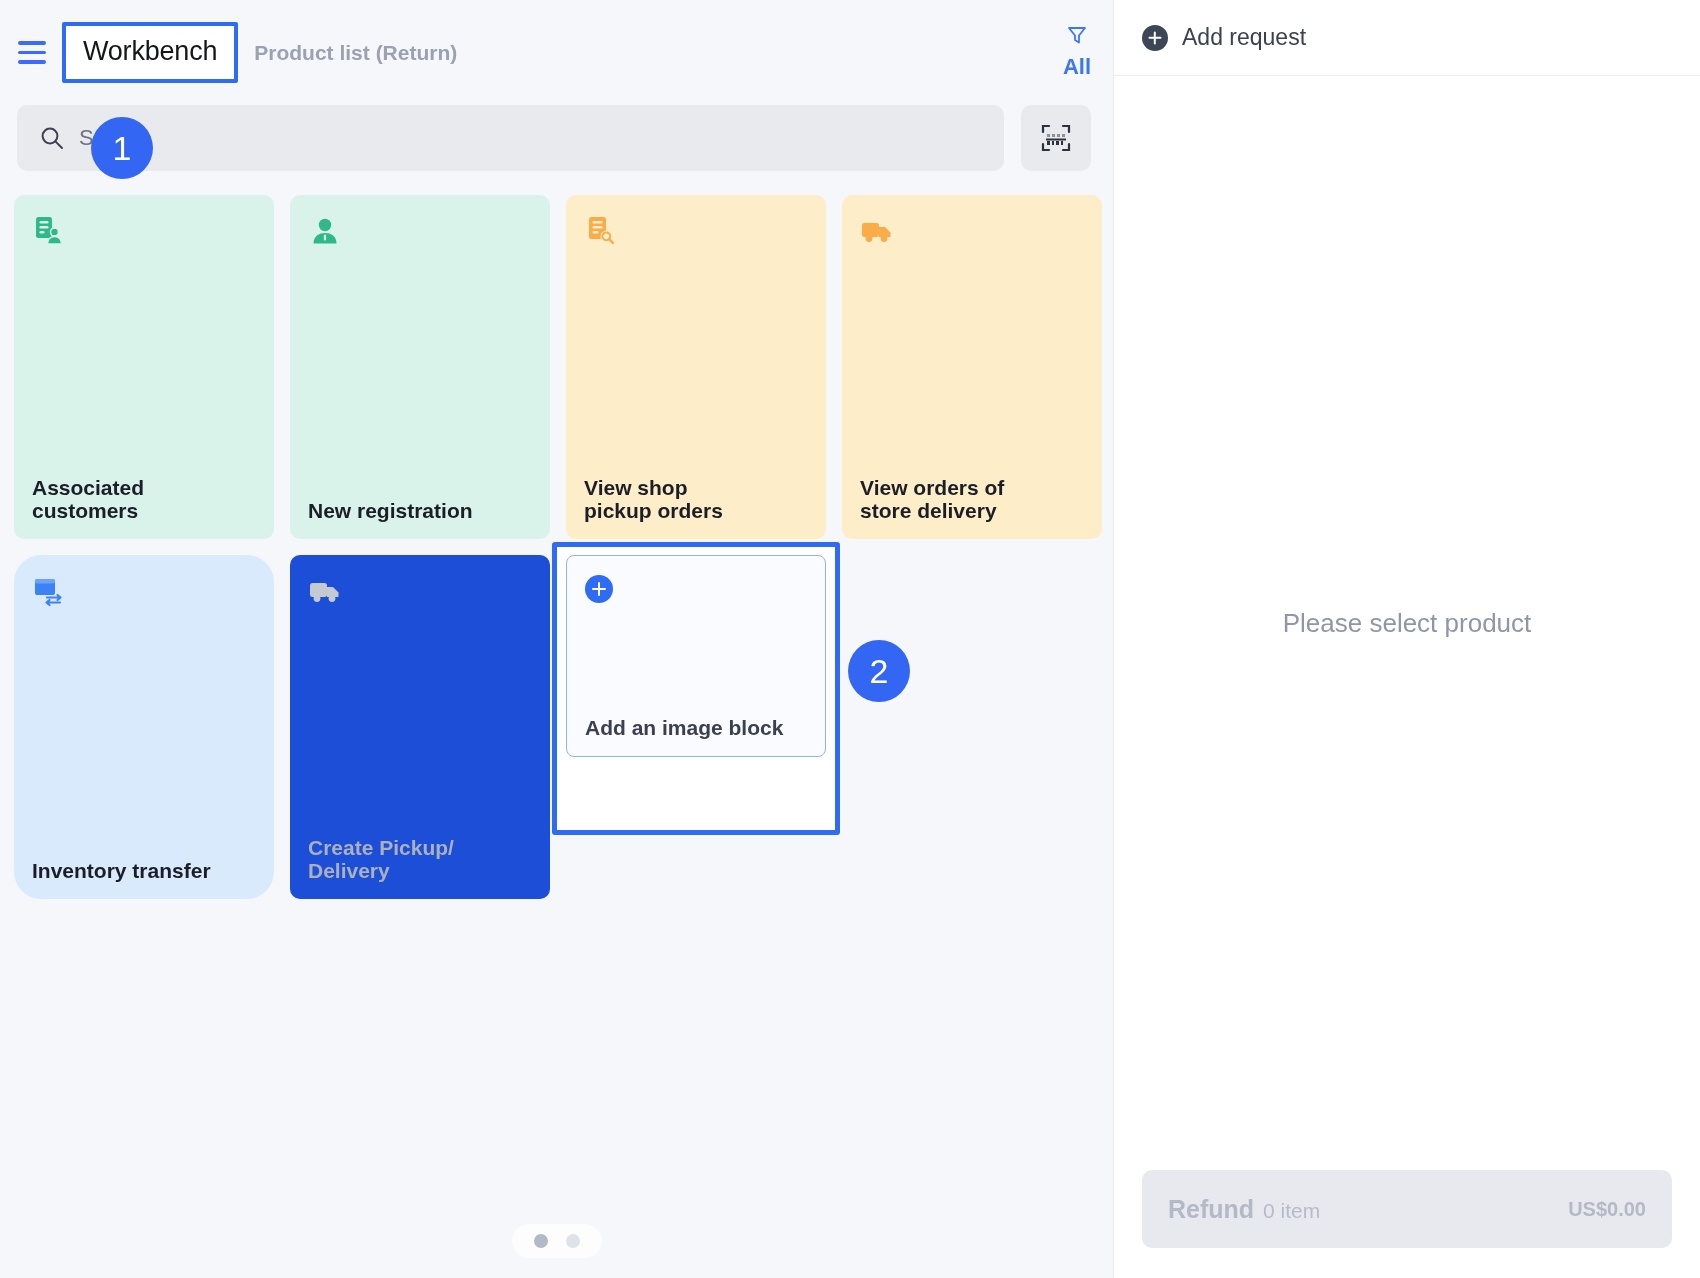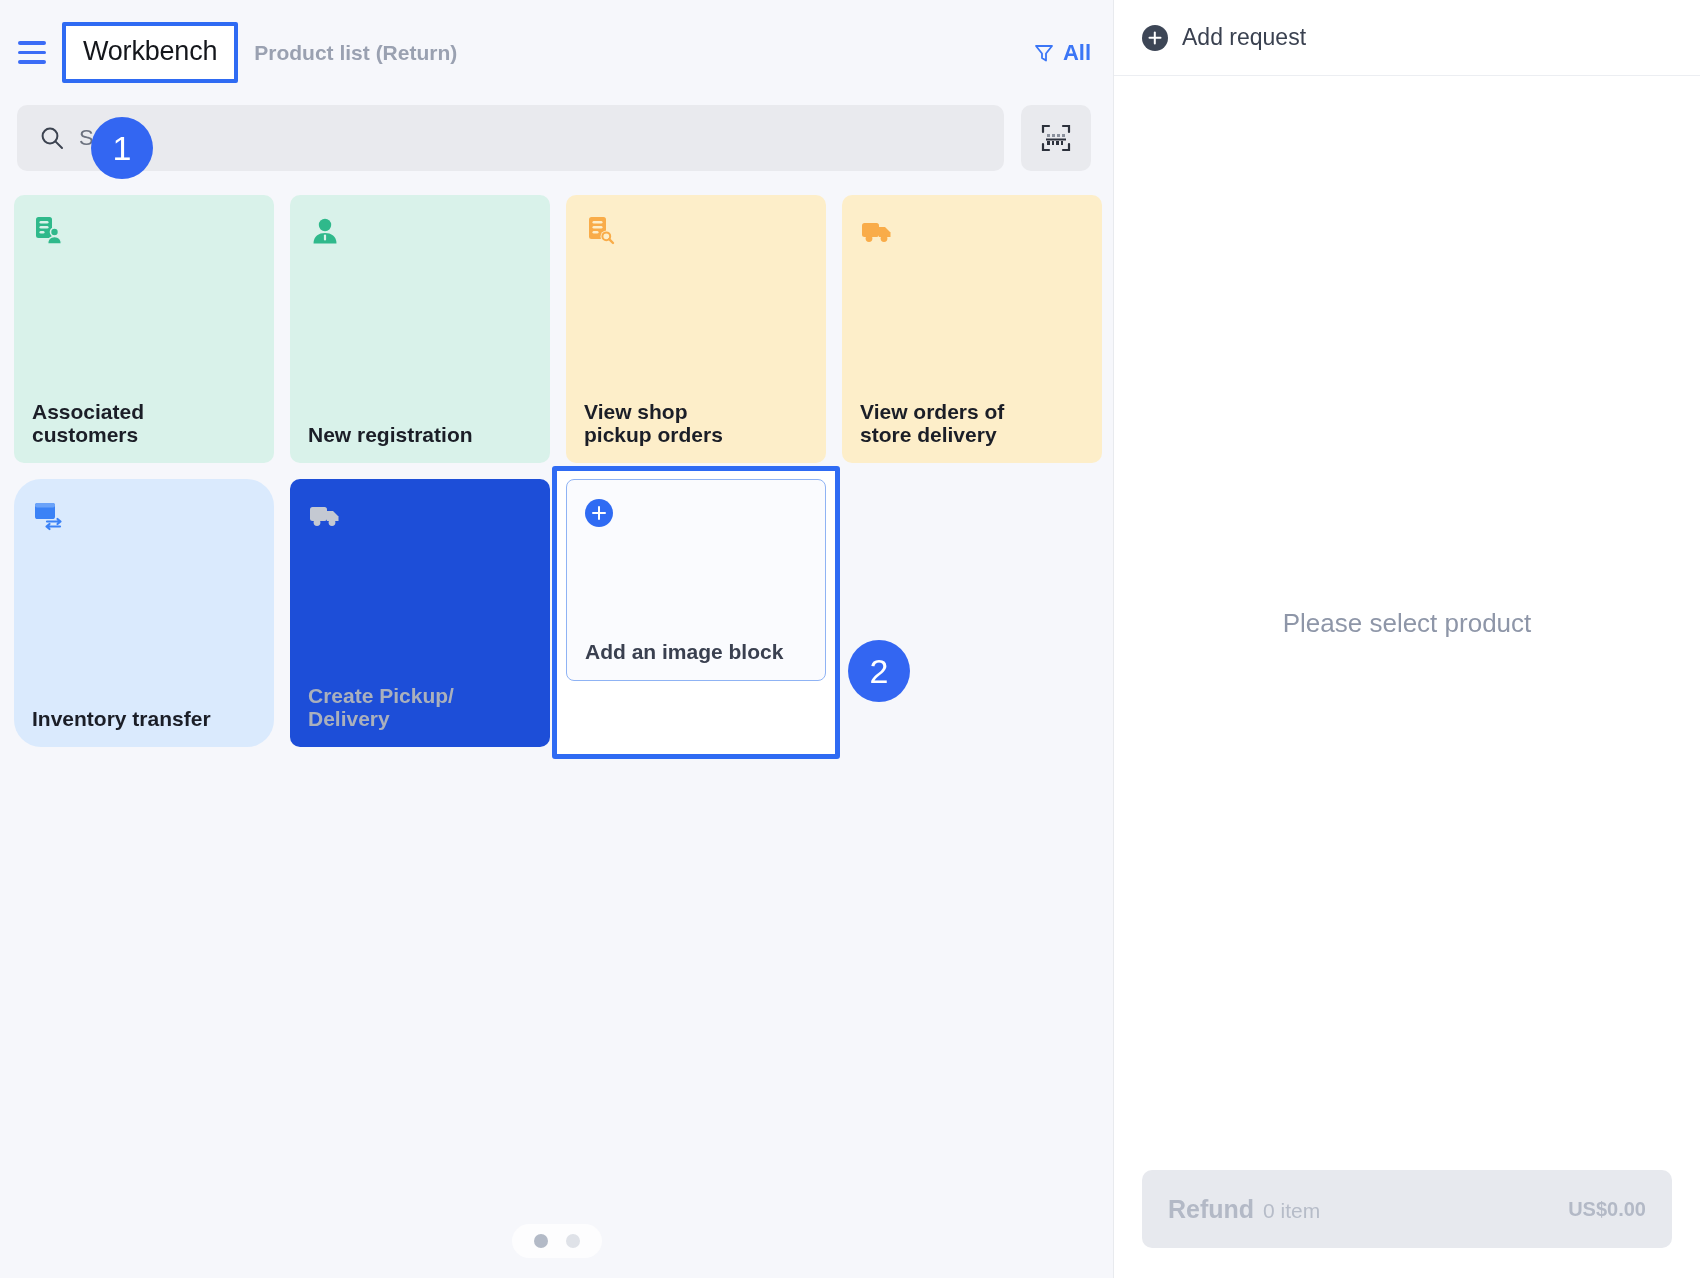--- a/index.html
+++ b/index.html
@@ -48,20 +48,21 @@
   .breadcrumb-sub {
     margin-left: 16px;
     font-size: 21px; color: #9aa1b1; font-weight: 700;
     white-space: nowrap;
   }
   .filter-all {
     margin-left: auto;
     display: flex; align-items: center; gap: 9px;
     color: #3b76f6; font-size: 22px; font-weight: 700;
     cursor: pointer;
+    flex-direction: column;
   }
   .funnel { width: 20px; height: 20px; display:block; }
 
   .search-row {
     display: flex; align-items: center; gap: 17px;
     padding: 0 22px 0 17px;
     position: relative;
   }
   .search-box {
     flex: 1 1 auto; height: 66px;
@@ -85,21 +86,21 @@
   }
 
   
   .tiles {
     display: grid;
     grid-template-columns: repeat(4, 260px);
     gap: 16px;
     padding: 24px 0 0 14px;
   }
   .tile {
-    width: 260px; height: 268px;
+    width: 260px; height: 344px;
     border-radius: 10px;
     padding: 19px 18px 16px;
     display: flex; flex-direction: column;
     cursor: pointer;
     position: relative;
   }
   .tile .tile-icon { width: 34px; height: 34px; }
   .tile .tile-label {
     margin-top: auto;
     font-size: 21px; font-weight: 700; line-height: 1.12;

